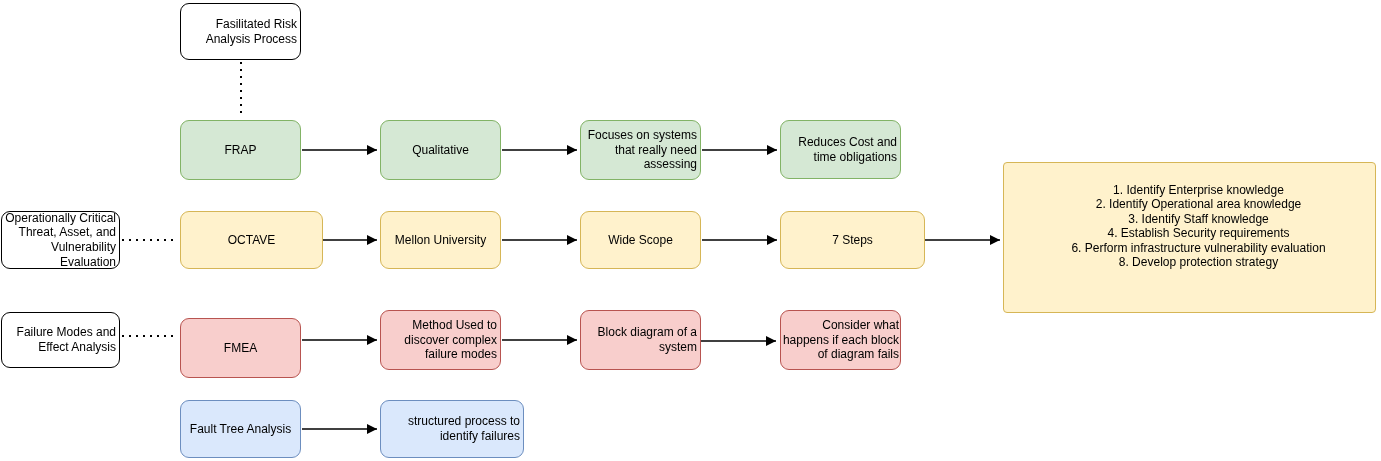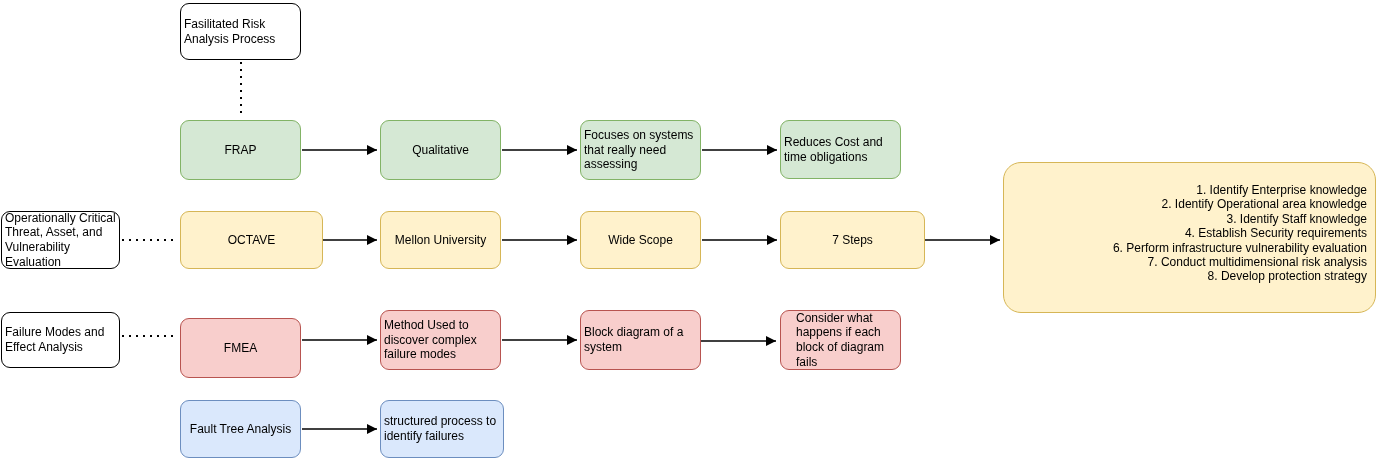--- a/index.html
+++ b/index.html
@@ -11,31 +11,31 @@
     color:#000;
     overflow:hidden;
   }
   .wires{position:absolute;left:0;top:0;pointer-events:none;}
   .wire{stroke:#000;stroke-width:1.4;fill:none;}
   .dotted{stroke:#000;stroke-width:2;stroke-dasharray:2 5;fill:none;}
   .node{
     position:absolute;box-sizing:border-box;
     border:1px solid #000;border-radius:9px;
     display:flex;align-items:center;justify-content:center;
-    text-align:left;font-size:12px;line-height:1.22;
+    text-align:right;font-size:12px;line-height:1.22;
     padding:2px 3px;background:#fff;
   }
   .green{background:#d5e8d4;border-color:#82b366;}
   .yellow{background:#fff2cc;border-color:#d6b656;}
   .red{background:#f8cecc;border-color:#b85450;}
   .blue{background:#dae8fc;border-color:#6c8ebf;}
   .white{background:#ffffff;border-color:#000000;}
   .big{
-    border-radius:18px;
-    display:block;text-align:right;
+    border-radius:4px;
+    display:block;text-align:center;
     padding:20px 8px 8px 26px;
   }
   .big .step{line-height:14.4px;font-size:12px;white-space:nowrap;}
 </style>
 </head>
 <body>
 
 <div class="canvas">
 
   <svg class="wires" width="1381" height="461" viewBox="0 0 1381 461">
@@ -101,37 +101,36 @@
   <div class="node yellow" style="left:780px;top:211px;width:145px;height:58px">
     <span>7 Steps</span>
   </div>
 
   <div class="node yellow big" style="left:1003px;top:162px;width:373px;height:151px">
     <div class="step">1. Identify Enterprise knowledge</div>
     <div class="step">2. Identify Operational area knowledge</div>
     <div class="step">3. Identify Staff knowledge</div>
     <div class="step">4. Establish Security requirements</div>
     <div class="step">6. Perform infrastructure vulnerability evaluation</div>
-    <div class="step">7. Conduct multidimensional risk analysis</div>
     <div class="step">8. Develop protection strategy</div>
   </div>
 
   <div class="node red" style="left:180px;top:318px;width:121px;height:60px">
     <span>FMEA</span>
   </div>
   <div class="node red" style="left:380px;top:310px;width:121px;height:60px">
     <span>Method Used to discover complex failure modes</span>
   </div>
   <div class="node red" style="left:580px;top:310px;width:121px;height:60px">
     <span>Block diagram of a system</span>
   </div>
-  <div class="node red" style="left:780px;top:310px;width:121px;height:60px;padding:2px 15px">
+  <div class="node red" style="left:780px;top:310px;width:121px;height:60px;padding:2px 1px">
     <span>Consider what happens if each block of diagram fails</span>
   </div>
 
   <div class="node blue" style="left:180px;top:400px;width:121px;height:58px">
     <span>Fault Tree Analysis</span>
   </div>
-  <div class="node blue" style="left:380px;top:400px;width:124px;height:58px">
+  <div class="node blue" style="left:380px;top:400px;width:144px;height:58px">
     <span>structured process to identify failures</span>
   </div>
 
 </div>
 
 </body></html>

